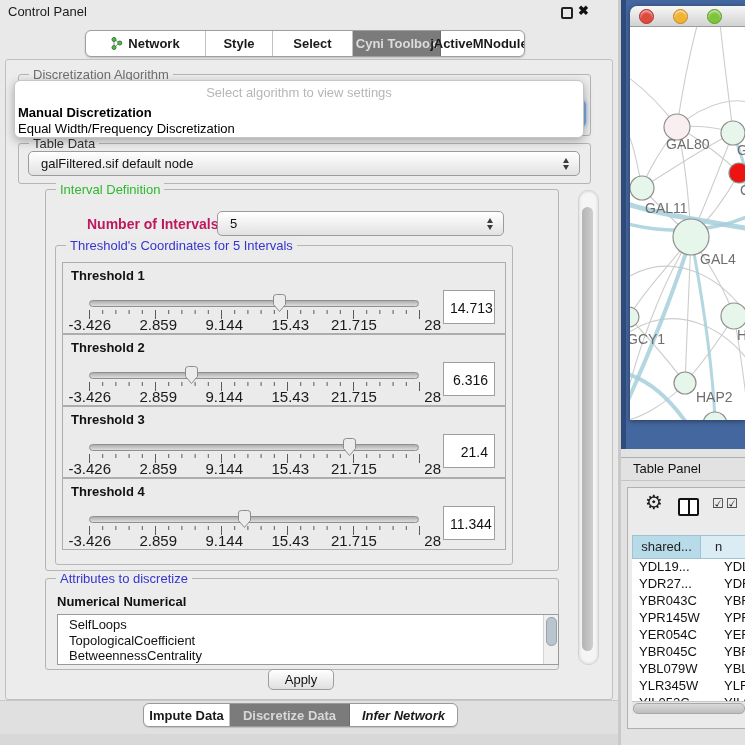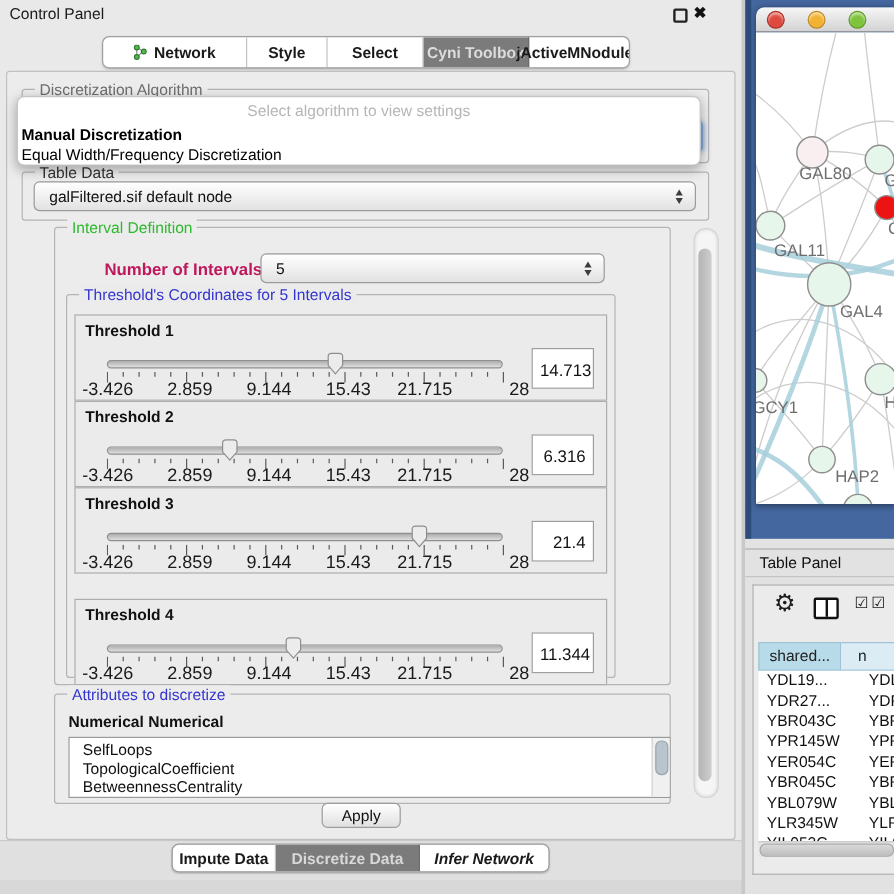--- a/index.html
+++ b/index.html
@@ -299,21 +299,21 @@
     <div class="tick-labels">
           <span style="left: 4px;">-3.426</span>
           <span style="left: 70px;">2.859</span>
           <span style="left: 136px;">9.144</span>
           <span style="left: 202px;">15.43</span>
           <span style="left: 268px;">21.715</span>
           <span style="left: 334px;">28</span>
         </div>
     <div class="val">21.4</div>
   </div>
-      <div class="thr-panel" style="top: 478px; margin-top: 21px;">
+      <div class="thr-panel" style="top: 478px;">
     <div class="thr-label">Threshold 4</div>
     <div class="track"></div>
     <svg class="thumb" viewBox="0 0 15 20" style="left: 173.598px; width: 15px; height: 20px;">
       <path d="M1.5 4 Q1.5 1.5 4.5 1.5 L10.5 1.5 Q13.5 1.5 13.5 4 L13.5 11.5 L7.5 18.5 L1.5 11.5 Z" fill="#ececec" stroke="#8d8d8d" stroke-width="1"></path>
     </svg>
     <svg class="ticks" width="331" height="9" viewBox="0 0 331 9">
           <line x1="0.5" y1="0" x2="0.5" y2="9" stroke="#5a5a5a" stroke-width="1"></line>
           <line x1="13.7" y1="0" x2="13.7" y2="4" stroke="#5a5a5a" stroke-width="1"></line>
           <line x1="26.9" y1="0" x2="26.9" y2="4" stroke="#5a5a5a" stroke-width="1"></line>
           <line x1="40.099999999999994" y1="0" x2="40.099999999999994" y2="4" stroke="#5a5a5a" stroke-width="1"></line>

